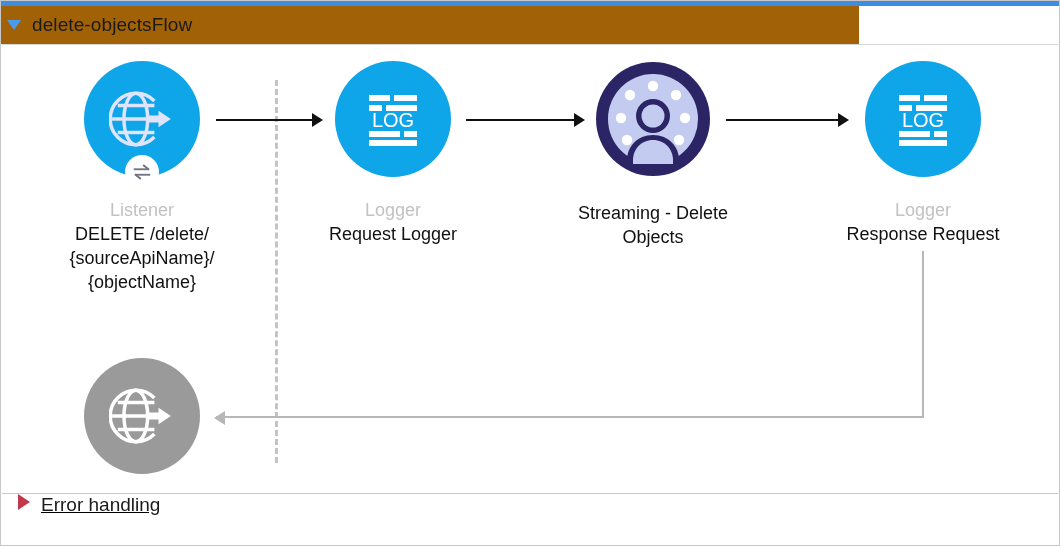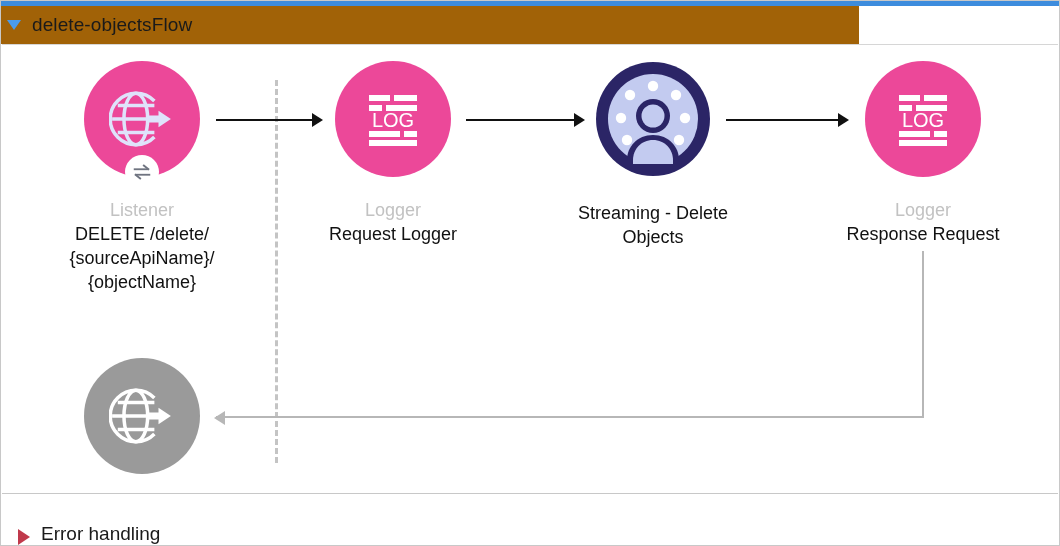--- a/index.html
+++ b/index.html
@@ -74,21 +74,21 @@
   }
   .circle {
     width: 116px; height: 116px;
     border-radius: 50%;
     margin: 0 auto;
     position: relative;
     display: flex;
     align-items: center;
     justify-content: center;
   }
-  .circle.blue { background: #ec4899; }
+  .circle.blue { background: #0ea5e9; }
   .circle.gray { background: #9a9a9a; }
   .circle.sf   { background: transparent; }
 
   .badge {
     position: absolute;
     bottom: -12px; left: 50%;
     transform: translateX(-50%);
     width: 34px; height: 34px;
     border-radius: 50%;
     background: #ffffff;
@@ -138,22 +138,23 @@
   }
 
   
   .error-strip {
     position: absolute;
     left: 1px; top: 492px;
     width: 1056px; height: 52px;
     background: #ffffff;
     border-top: 1px solid #c8c8c8;
     display: flex;
-    align-items: flex-end;
+    align-items: flex-start;
     padding-left: 16px;
+    text-decoration: underline;
   }
   .tri-right {
     width: 0; height: 0;
     border-top: 8px solid transparent;
     border-bottom: 8px solid transparent;
     border-left: 12px solid #c0394b;
     margin-right: 11px;
   }
   .error-title {
     font-size: 19px;

